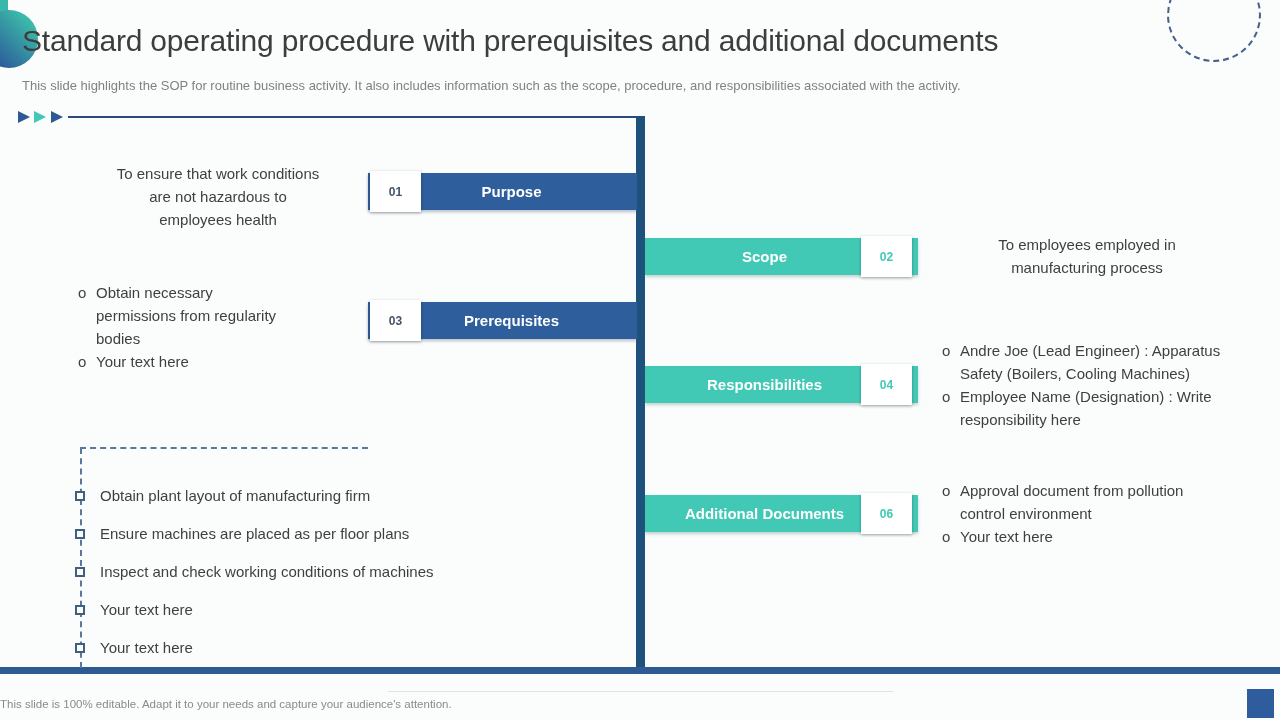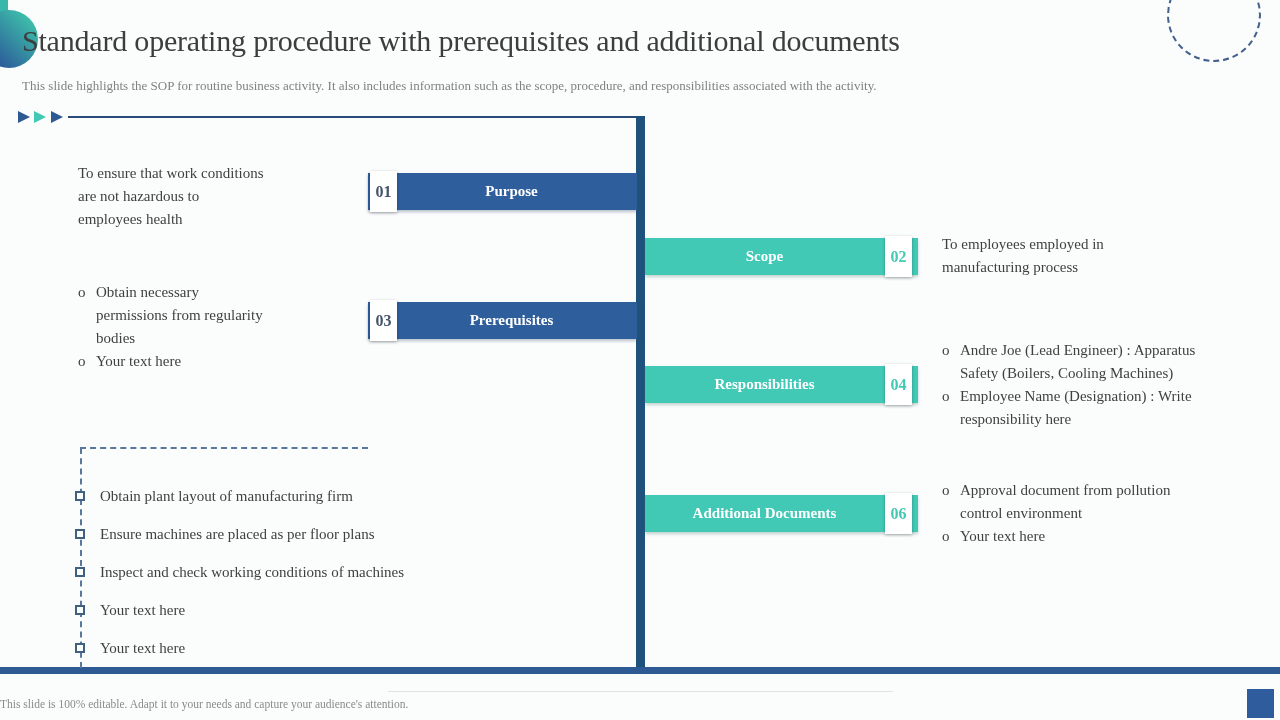--- a/index.html
+++ b/index.html
@@ -1,19 +1,19 @@
 <!DOCTYPE html>
 <html><head>
 <meta charset="utf-8">
 <style>
   * { margin:0; padding:0; box-sizing:border-box; }
   html,body { width:1280px; height:720px; background:#fbfdfd; }
   .slide {
     position:relative; width:1280px; height:720px; overflow:hidden;
-    background:#fbfdfd; font-family:Liberation Serif, serif;
+    background:#fbfdfd; font-family:Liberation Sans, sans-serif;
   }
 
   
   .corner-strip { position:absolute; left:0; top:0; width:8px; height:14px; background:#38b7ab; }
   .grad-circle { position:absolute; left:-20px; top:10px; width:58px; height:58px; border-radius:50%;
     background:linear-gradient(225deg,#3ec2aa 12%,#2c5a9a 82%); }
   .dash-circle { position:absolute; left:1167px; top:-32px; width:94px; height:94px;
     border:2px dashed #44608c; border-radius:50%; }
 
   
@@ -31,28 +31,28 @@
   .bottom-bar { position:absolute; left:0; top:667px; width:1280px; height:7px; background:#2d5a92; }
 
   
   .bar { position:absolute; height:37px; }
   .bar-blue { left:368px; width:269px; background:#2f5e9d; box-shadow:0 2px 3px rgba(60,80,110,.35); }
   .bar-teal { left:645px; width:273px; background:#41c9b5; box-shadow:0 2px 3px rgba(60,110,100,.3); }
   .bar-label { position:absolute; left:0; right:0; top:0; bottom:0; display:flex;
     align-items:center; justify-content:center; color:#ffffff; font-weight:bold; font-size:15px; }
   .bar-teal .bar-label { padding-right:34px;text-align:right; }
   .bar-blue .bar-label { padding-left:18px;text-align:center; }
-  .numbox { position:absolute; top:-2px; width:27px; height:41px; background:#ffffff;
-    display:flex; align-items:center; justify-content:center; font-size:16px; font-weight:bold;
+  .numbox { position:absolute; top:-2px; width:51px; height:41px; background:#ffffff;
+    display:flex; align-items:center; justify-content:center; font-size:12px; font-weight:bold;
     box-shadow:0 1px 3px rgba(0,0,0,.3);text-align:center; }
   .bar-blue .numbox { left:2px; color:#44546a; }
   .bar-teal .numbox { right:6px; color:#41c9b5; }
 
   
-  .desc { position:absolute; font-size:15px; line-height:23px; color:#3f3f3f; white-space:pre-line; }
+  .desc { position:absolute; font-size:15px; line-height:23px; color:#3f3f3f; white-space:pre-line;text-align:center; }
   .blist { position:absolute; font-size:15px; line-height:23px; color:#3f3f3f; }
   .bitem { display:flex; }
   .bmark { flex:0 0 18px; }
   .btext { white-space:pre-line; }
 
   
   .dash-h { position:absolute; left:80px; top:447px; width:288px; border-top:2px dashed #5a789e; }
   .dash-v { position:absolute; left:80px; top:448px; height:220px; border-left:2px dashed #5a789e; }
   .sq { position:absolute; left:75px; width:10px; height:10px; border:2px solid #3f6080; background:#fbfdfd; }
   .pitem { position:absolute; left:100px; height:22px; line-height:22px; font-size:15px; color:#3f3f3f; white-space:nowrap; }

